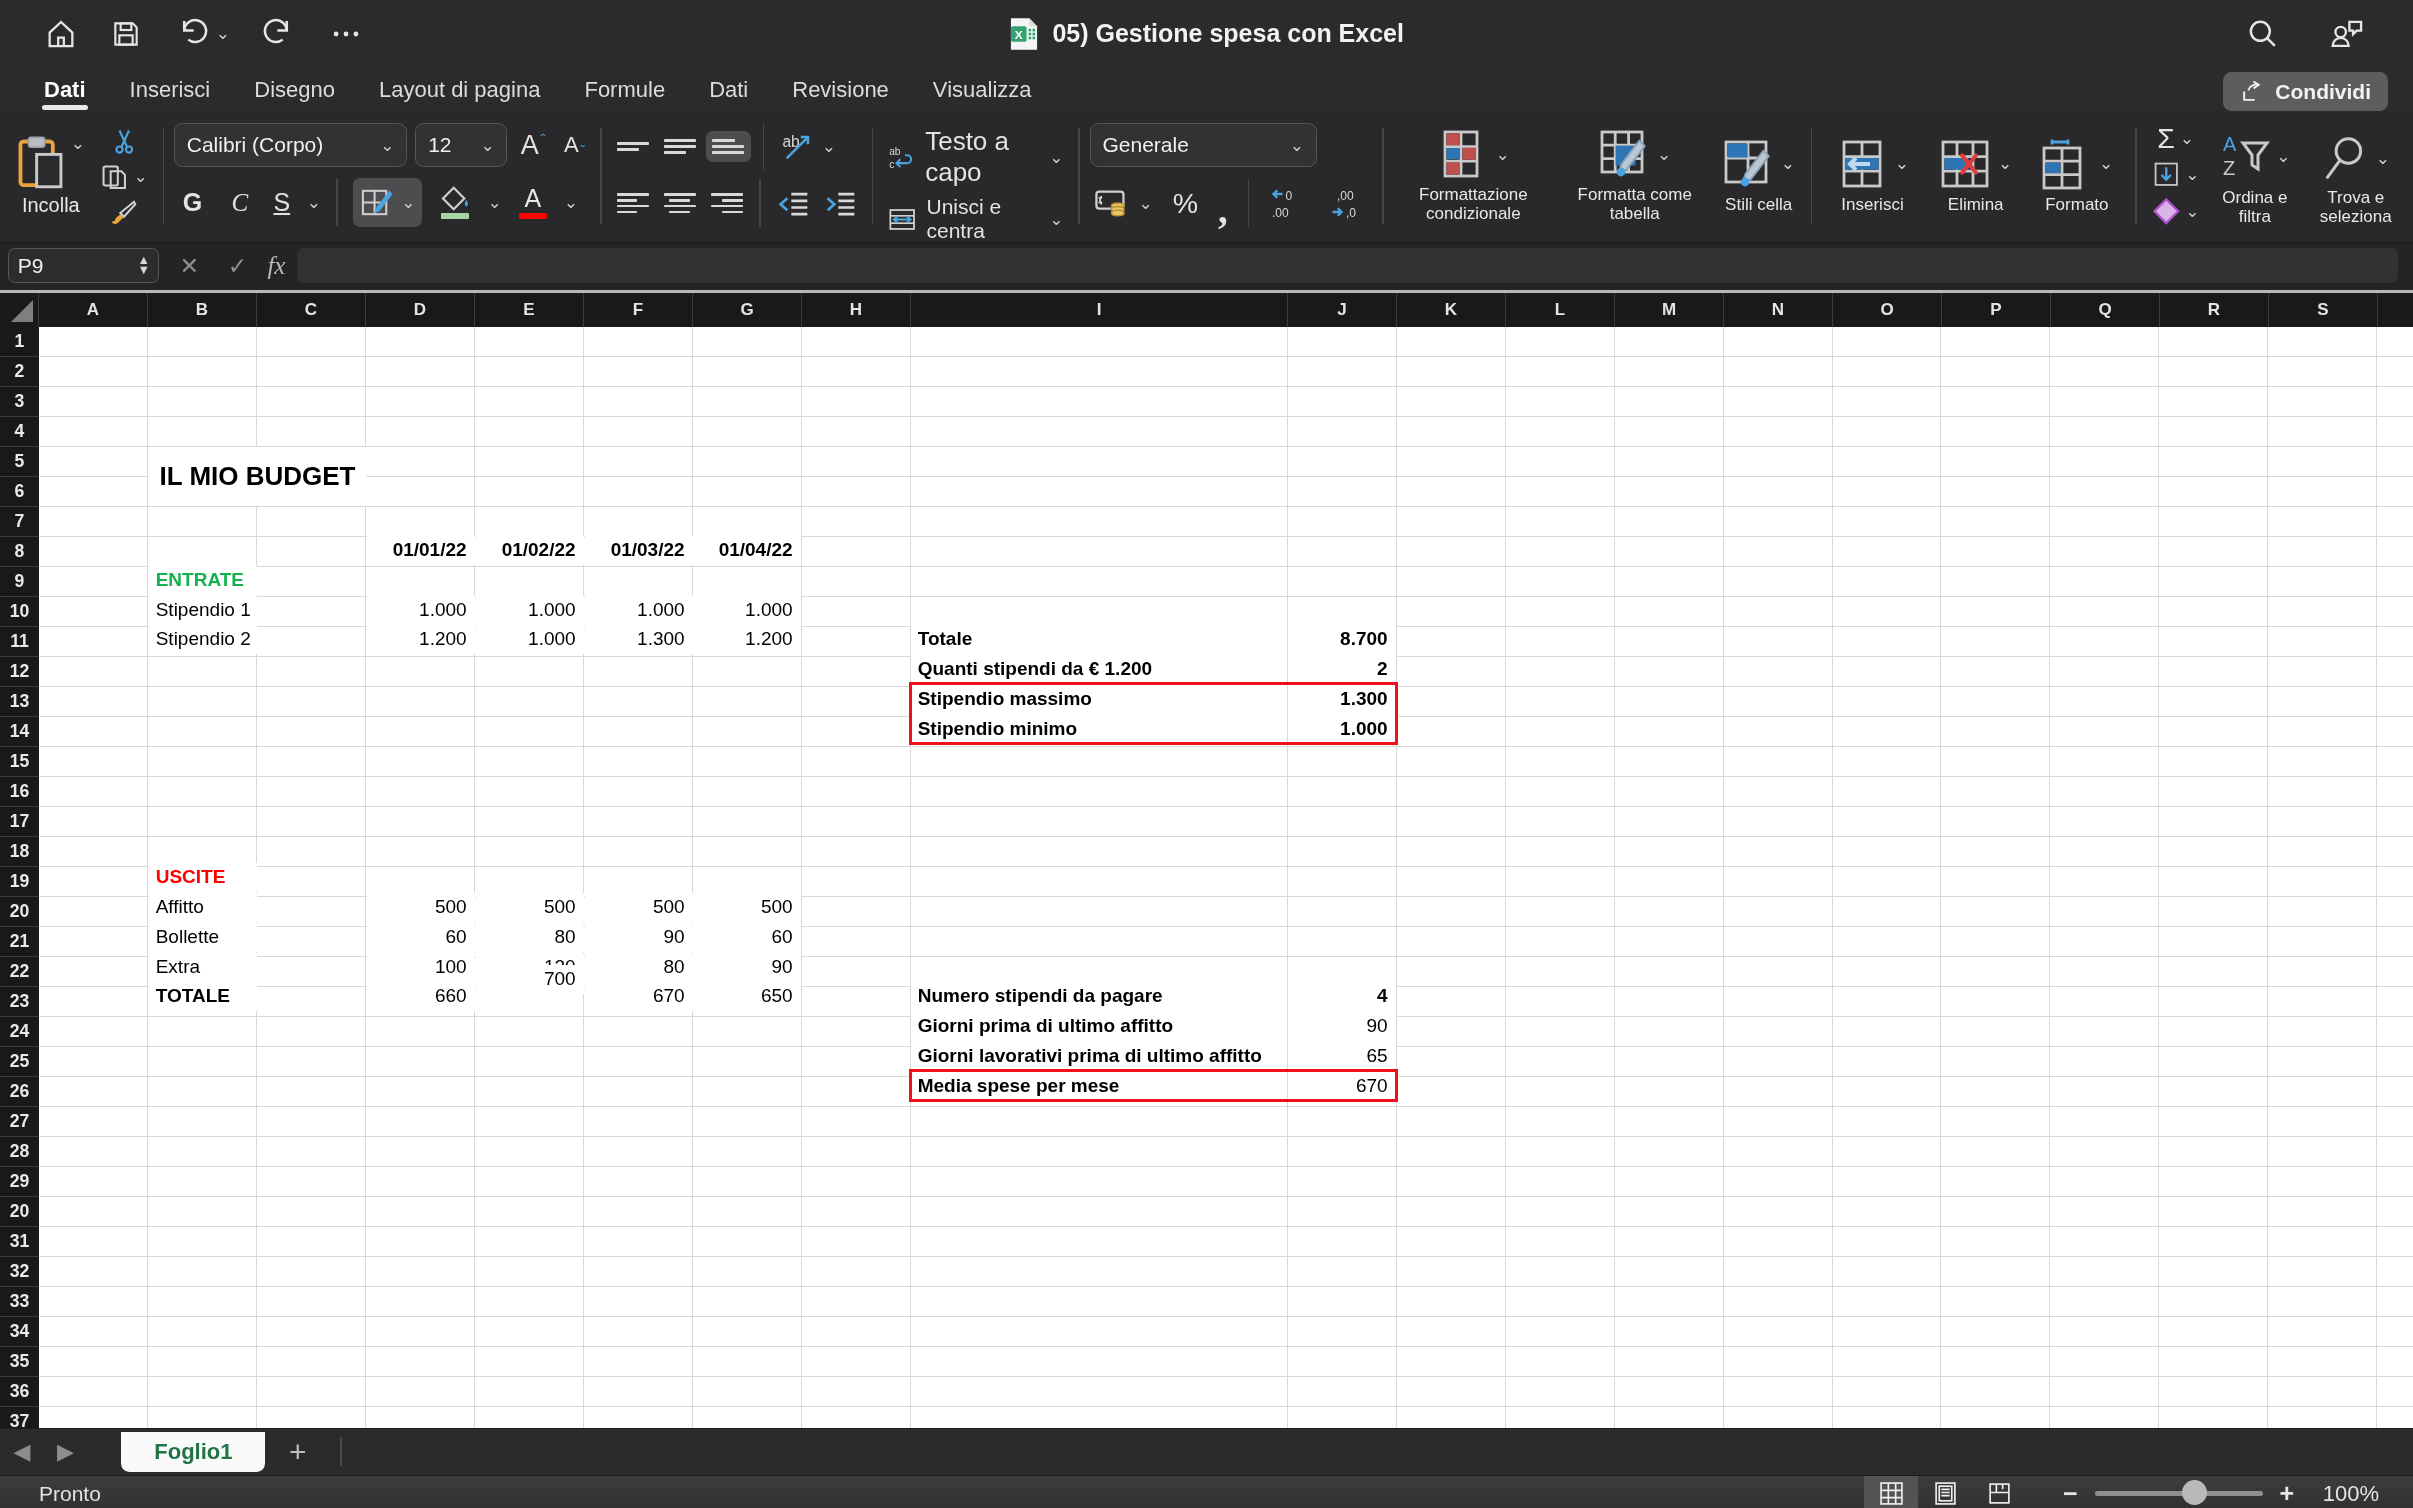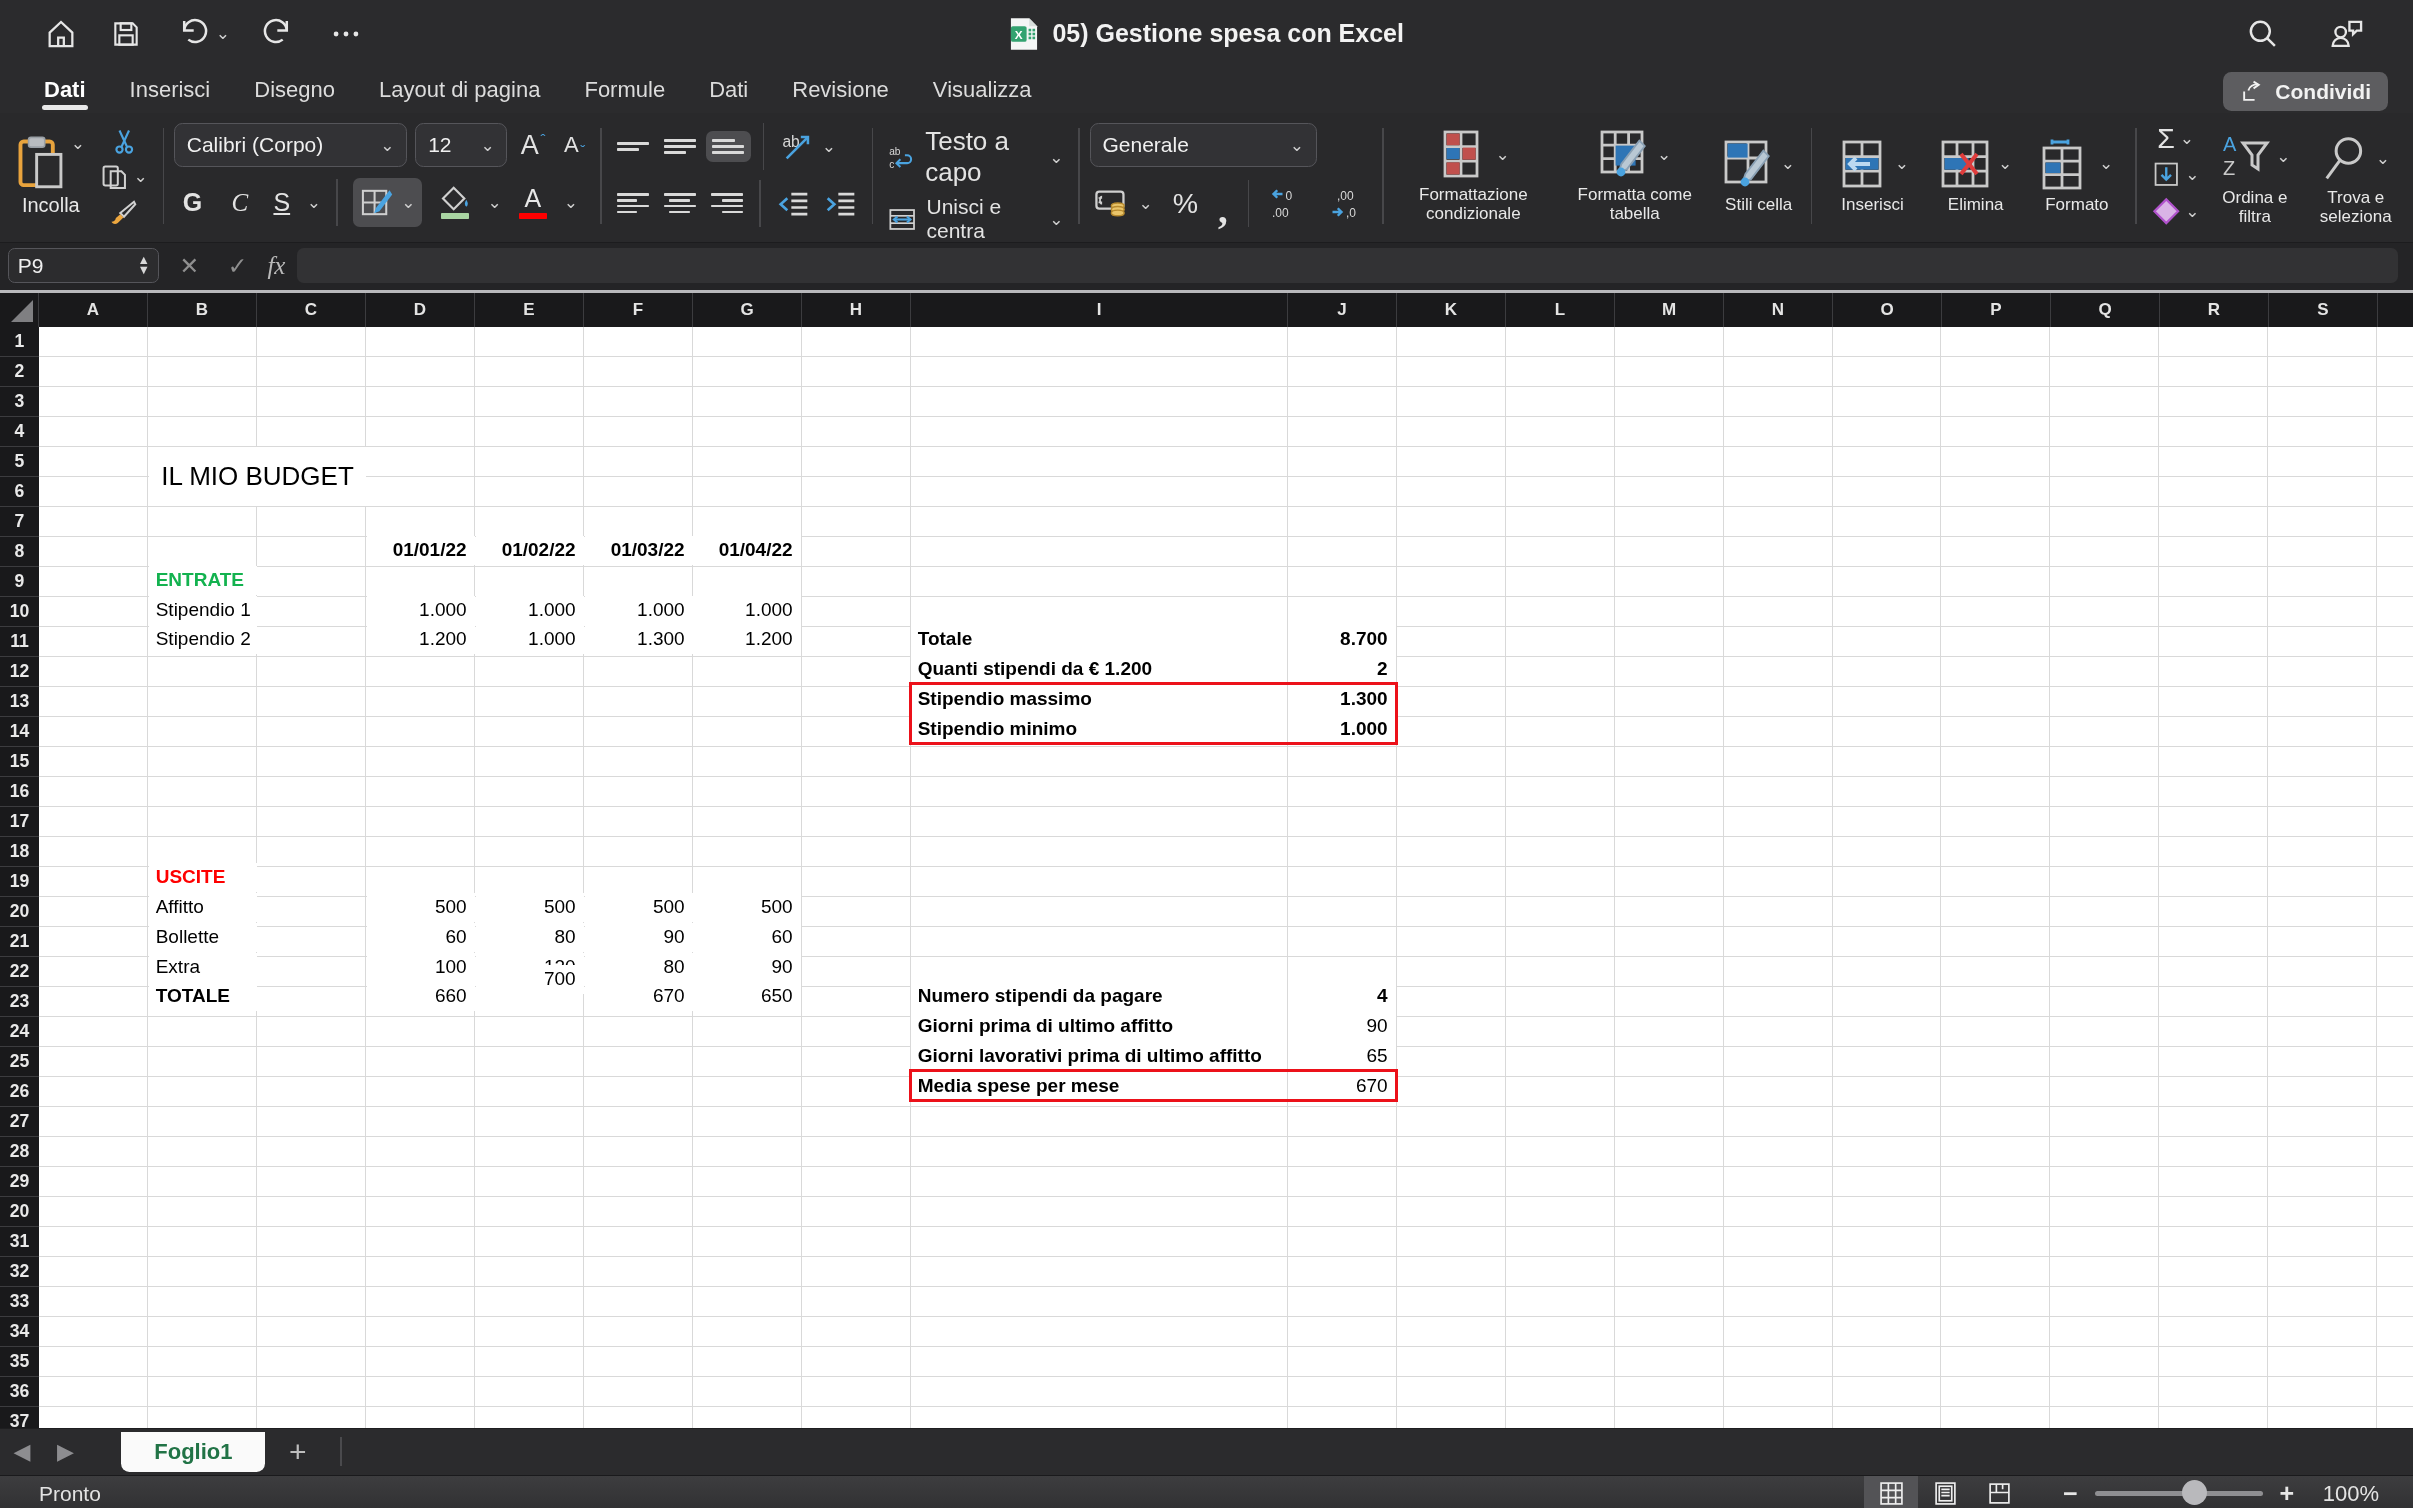--- a/index.html
+++ b/index.html
@@ -66,21 +66,21 @@
   .grid { position:relative; flex:1; background:#ffffff;
     background-image:linear-gradient(to bottom, transparent 29px, #d9d9d9 29px);
     background-size:100% 30px; }
   .vline { position:absolute; top:0; bottom:0; width:0.8px; background:#d9d9d9; }
   .cell { position:absolute; color:#000; font-size:19px; display:flex; align-items:center;
     background:#fff; padding-left:6.7px; white-space:nowrap; overflow:hidden; }
   .cell.num { justify-content:flex-end; padding-right:8.4px; padding-left:16px; }
   .cell.b { font-weight:bold; }
   .cell.green { color:#13b24f; }
   .cell.red { color:#fe0000; }
-  .cell.title { font-weight:normal; font-size:26px; justify-content:center; padding:8px; }
+  .cell.title { font-weight:bold; font-size:26px; justify-content:center; padding:8px; }
   .redbox { position:absolute; border:3.4px solid #ec111a; pointer-events:none; background:transparent; }
 
   
   .tabbar { height:47px; background:#2b2b2d; display:flex; align-items:center; position:relative; border-top:0.8px solid #1e1e20; }
   .navarrow { color:#8d8d90; font-size:22px; padding:0 13.4px; }
   .sheettab { margin-left:34px; width:144px; height:40px; background:#fafafa; border-radius:0 0 8.4px 8.4px;
     display:flex; align-items:center; justify-content:center; color:#217346; font-weight:bold; font-size:22px; }
   .addtab { color:#bdbdbd; font-size:30px; padding:0 23.5px; }
   .tdiv { width:1.7px; height:28.5px; background:#4a4a4d; margin-left:10px; }
 

